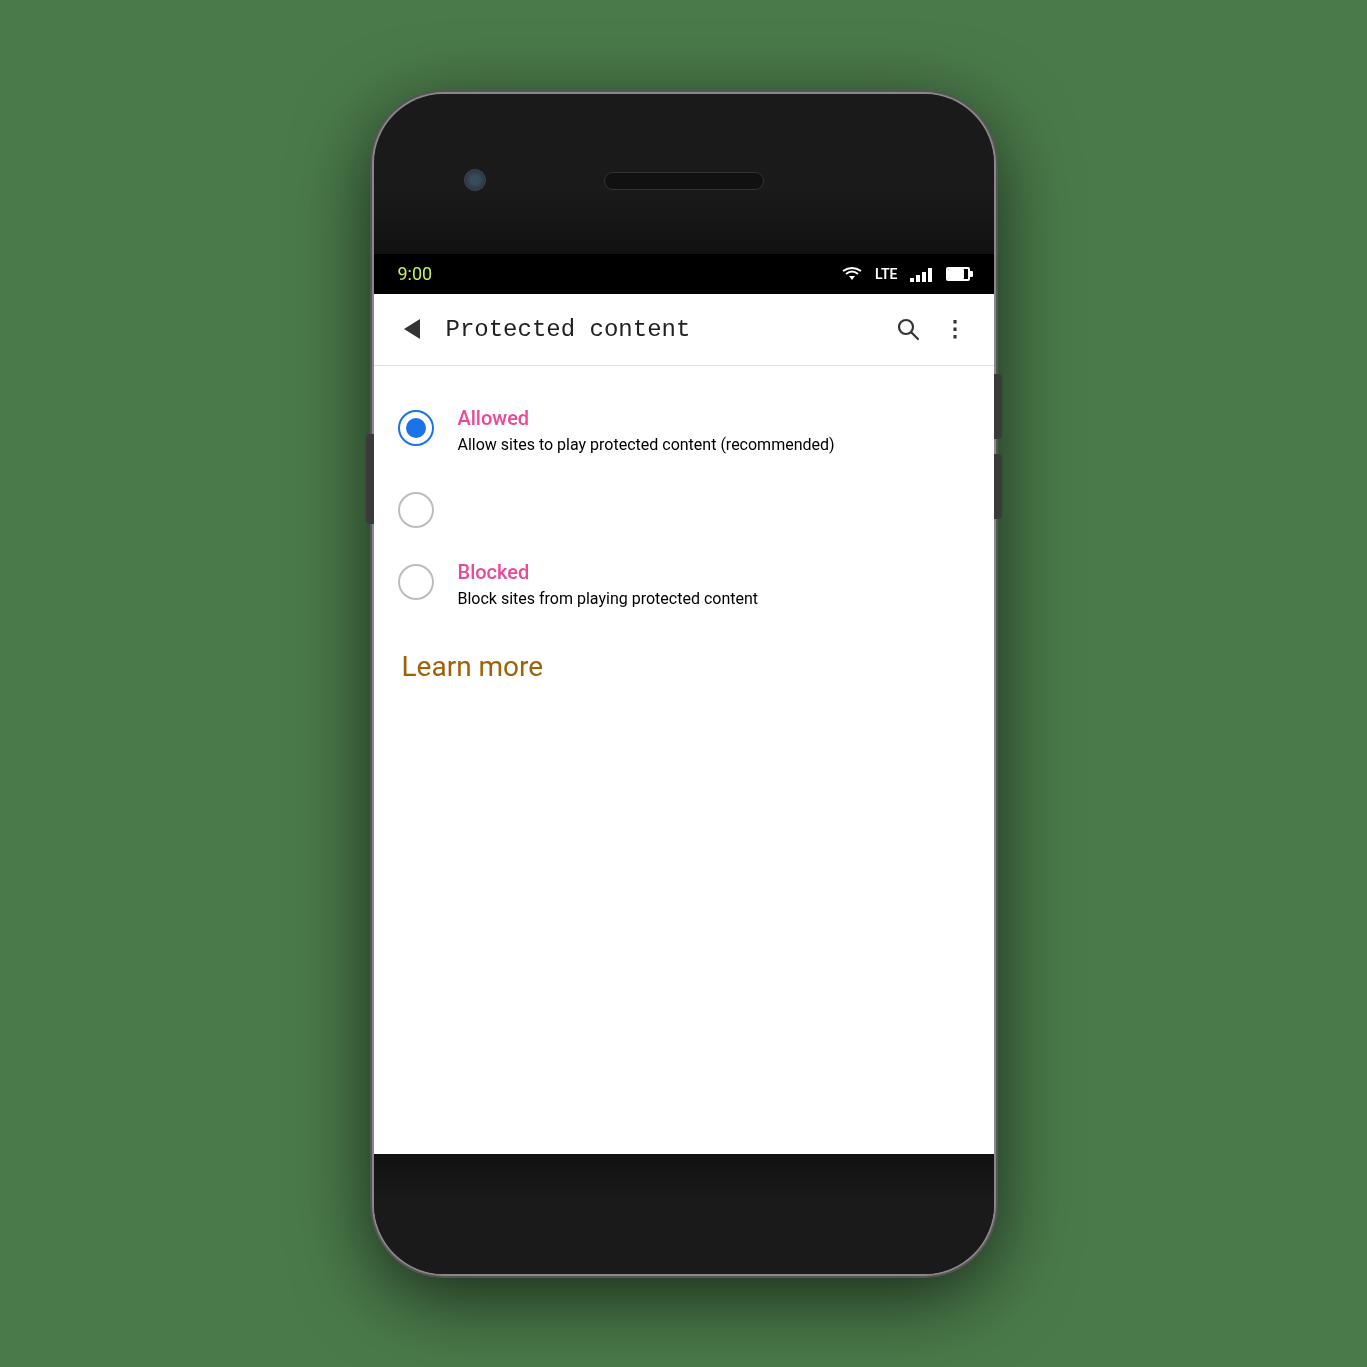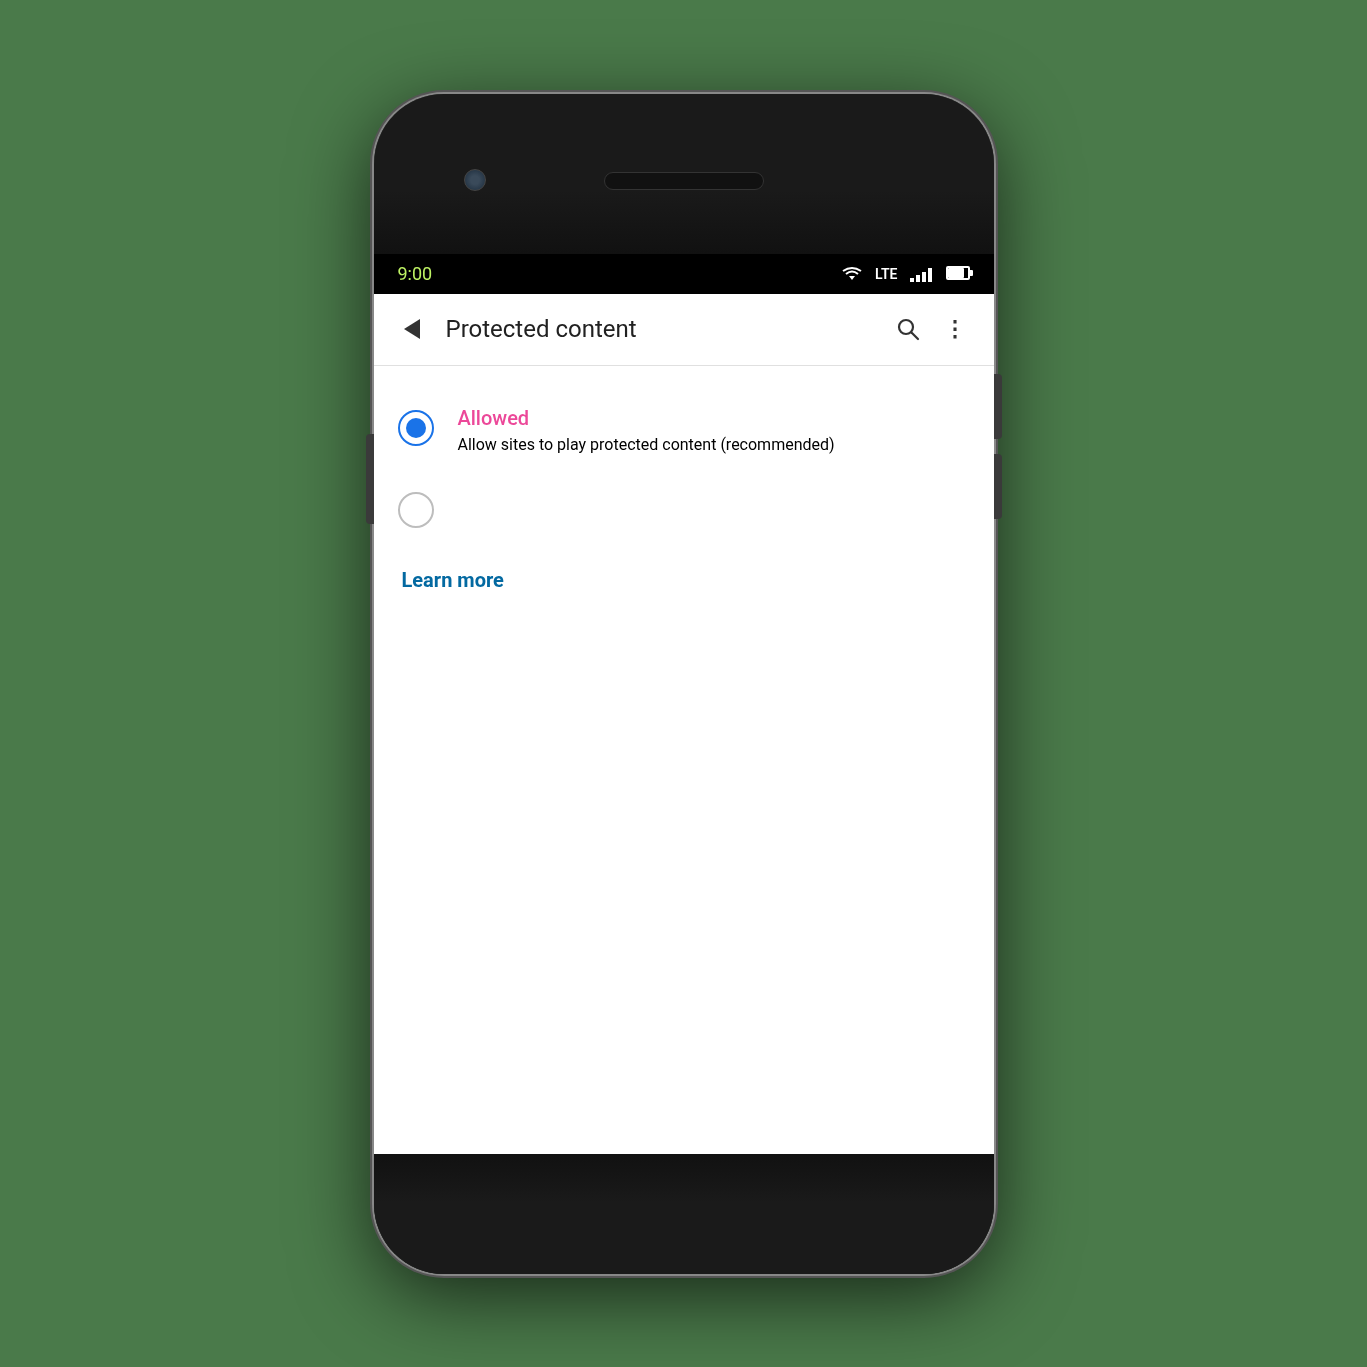--- a/index.html
+++ b/index.html
@@ -78,21 +78,21 @@
     }
 
     .status-time {
       color: #bef264;
       font-size: 18px;
       font-weight: 400;
     }
 
     .status-icons {
       display: flex;
-      align-items: flex-start;
+      align-items: center;
       gap: 12px;
     }
 
     .lte-text {
       color: #fff;
       font-size: 14px;
       font-weight: 600;
     }
 
     .signal-bars {
@@ -175,20 +175,21 @@
       border-width: 10px 16px 10px 0;
       border-color: transparent #333 transparent transparent;
     }
 
     .app-bar-title {
       flex: 1;
       font-size: 24px;
       font-weight: 400;
       color: #212121;
       margin-left: 12px;
+      font-family: Liberation Mono, monospace;
     }
 
     .app-bar-actions {
       display: flex;
       align-items: center;
       gap: 4px;
     }
 
     .icon-btn {
       width: 44px;
@@ -262,25 +263,25 @@
       font-size: 16px;
       color: #000000;
       line-height: 1.4;
     }
 
     .learn-more-section {
       padding: 24px 28px;
     }
 
     .learn-more-link {
-      font-size: 20px;
-      color: #0369a1;
+      font-size: 28px;
+      color: #a16207;
       text-decoration: none;
       cursor: pointer;
-      font-weight: 700;
+      font-weight: 400;
     }
 
     
     .phone-bottom-bezel {
       width: 100%;
       height: 120px;
       background: linear-gradient(0deg, #1a1a1a 60%, #111 100%);
       border-radius: 0 0 70px 70px;
       flex-shrink: 0;
     }
@@ -385,20 +386,28 @@
         </div>
       </div>
 
       <div class="radio-option">
         <div class="radio-circle">
         </div>
         <div class="option-text">
         </div>
       </div>
 
+      <div class="radio-option">
+        <div class="radio-circle">
+        </div>
+        <div class="option-text">
+          <span class="option-title">Blocked</span>
+          <span class="option-desc">Block sites from playing protected content</span>
+        </div>
+      </div>
 
       <div class="learn-more-section">
         <a class="learn-more-link" href="#">Learn more</a>
       </div>
 
     </div>
   </div>
 
   <div class="phone-bottom-bezel"></div>
 

